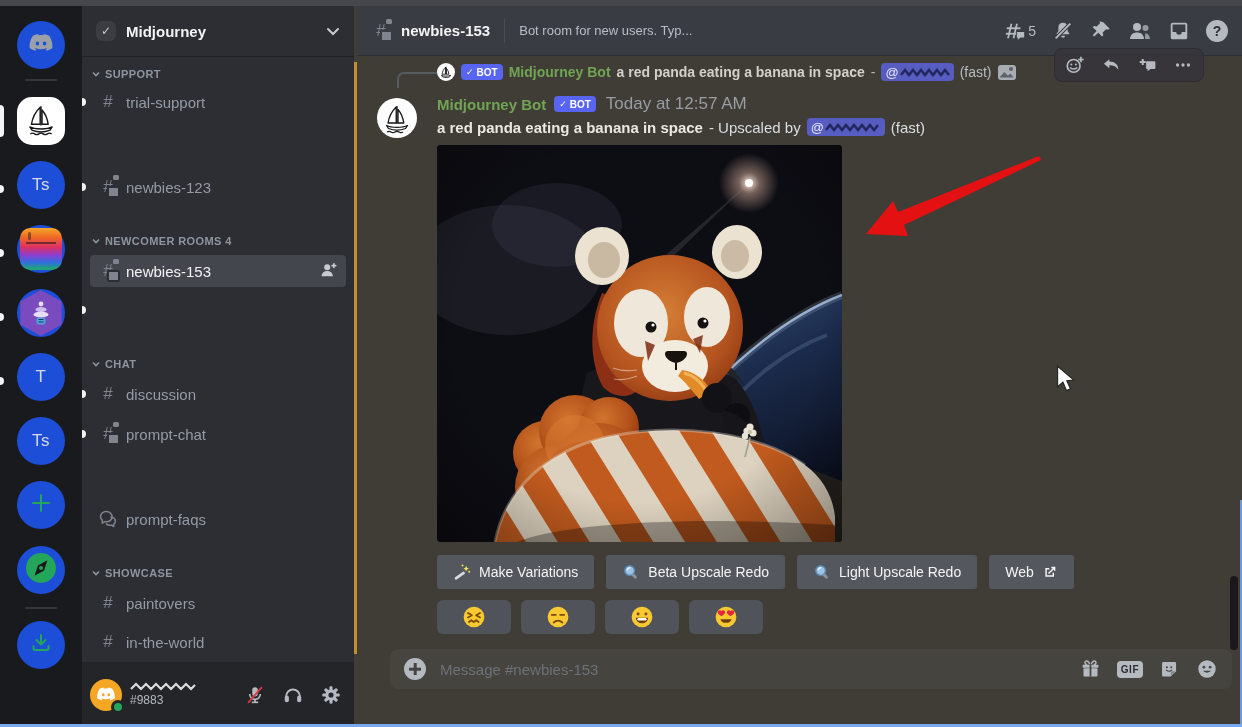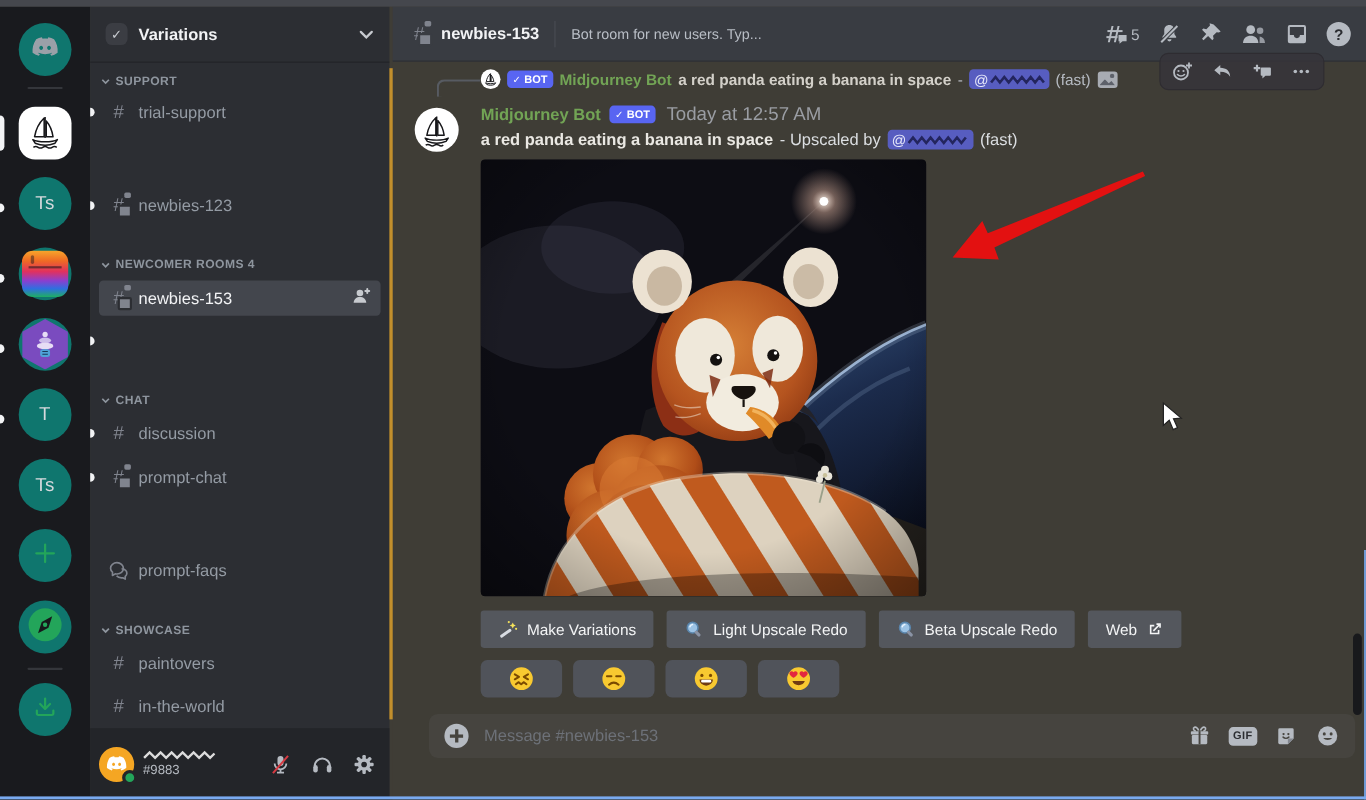--- a/index.html
+++ b/index.html
@@ -5,21 +5,21 @@
   html,body{margin:0;padding:0;background:#111;}
   .screen{position:relative;width:1242px;height:727px;overflow:hidden;background:#3f3d36;
     font-family:"Liberation Sans","DejaVu Sans",sans-serif;-webkit-font-smoothing:antialiased;}
   .top-strip{position:absolute;left:0;top:0;right:0;height:6px;background:#45474d;z-index:60;}
   .bottom-glow{position:absolute;left:0;right:0;bottom:0;height:3px;background:#79aaf0;z-index:70;}
   .right-glow{position:absolute;right:0;top:500px;bottom:0;width:2px;background:#79aaf0;opacity:.85;z-index:70;}
 
   
   .rail{position:absolute;left:0;top:6px;bottom:0;width:82px;background:#191a1e;z-index:10;}
   .rail-item{position:absolute;left:17px;width:48px;height:48px;border-radius:50%;
-    background:#0f766e;display:flex;align-items:center;justify-content:center;cursor:pointer;}
+    background:#1d4ed8;display:flex;align-items:center;justify-content:center;cursor:pointer;}
   .rail-item.mj{background:#ffffff;border-radius:15px;}
   .rail-label{color:#d6d9dd;font-size:17px;font-weight:400;letter-spacing:.5px;}
   .rail-sep{position:absolute;left:25px;width:32px;height:2px;background:#34363b;border-radius:1px;}
   .rail-pill{position:absolute;left:0;width:4px;background:#f2f3f5;border-radius:0 4px 4px 0;}
   .fridge{width:42px;height:42px;border-radius:10px;position:relative;
     background:linear-gradient(180deg,#f7a52b 0%,#ef6a24 22%,#e0315f 45%,#8a3fd0 65%,#2f6fe0 82%,#1fae62 100%);}
   .fridge::after{content:"";position:absolute;left:6px;right:6px;top:14px;height:2px;background:rgba(20,20,30,.55);}
   .fridge::before{content:"";position:absolute;left:8px;top:4px;width:3px;height:8px;border-radius:2px;background:rgba(20,20,30,.45);}
   .hexa{width:46px;height:46px;background:#7a4bbf;display:flex;align-items:center;justify-content:center;
     clip-path:polygon(50% 0,95% 25%,95% 75%,50% 100%,5% 75%,5% 25%);}
@@ -226,21 +226,21 @@
             <polyline points="6.5,8 11,12.5 15.5,8"></polyline>
             <path d="M3.5 14 v2.5 a1.5 1.5 0 0 0 1.5 1.5 h12 a1.5 1.5 0 0 0 1.5 -1.5 V14"></path>
         </svg>
       </span>
     </div>
   </aside>
 
   <nav class="sidebar">
     <div class="guild-header">
       <span class="guild-check">✓</span>
-      <span>Variations</span>
+      <span>Midjourney</span>
       <svg width="14" height="9" viewBox="0 0 14 9" fill="none" stroke="#c7cacf" stroke-width="2" stroke-linecap="round">
           <polyline points="2,2 7,7 12,2"></polyline>
         </svg>
     </div>
 
     <div class="channels">
       <div class="side-pill" style="top:36px"></div>
       <div class="side-pill" style="top:121px"></div>
       <div class="side-pill" style="top:244px"></div>
       <div class="side-pill" style="top:328px"></div>
@@ -604,29 +604,29 @@
             <circle cx="18" cy="9.6" r="1.1" fill="#f5e25a"></circle>
           </svg>
         <span>Make Variations</span>
       </button>
       <button class="dbtn">
         <svg width="18" height="18" viewBox="0 0 20 20">
             <circle cx="8.5" cy="8.5" r="5.4" fill="#9cc3e5" stroke="#5a86ad" stroke-width="1.6"></circle>
             <path d="M5.8 7.6 a3.4 3.4 0 0 1 2.6 -2.3" stroke="#eaf5ff" stroke-width="1.5" fill="none" stroke-linecap="round"></path>
             <rect x="12.2" y="10.8" width="7" height="3.2" rx="1.4" transform="rotate(45 12.2 10.8)" fill="#8a93a5"></rect>
           </svg>
-        <span>Light Upscale Redo</span>
+        <span>Beta Upscale Redo</span>
       </button>
       <button class="dbtn">
         <svg width="18" height="18" viewBox="0 0 20 20">
             <circle cx="8.5" cy="8.5" r="5.4" fill="#9cc3e5" stroke="#5a86ad" stroke-width="1.6"></circle>
             <path d="M5.8 7.6 a3.4 3.4 0 0 1 2.6 -2.3" stroke="#eaf5ff" stroke-width="1.5" fill="none" stroke-linecap="round"></path>
             <rect x="12.2" y="10.8" width="7" height="3.2" rx="1.4" transform="rotate(45 12.2 10.8)" fill="#8a93a5"></rect>
           </svg>
-        <span>Beta Upscale Redo</span>
+        <span>Light Upscale Redo</span>
       </button>
       <button class="dbtn">
         <span>Web</span>
         <svg width="16" height="16" viewBox="0 0 24 24" fill="#f3f4f5">
             <path d="M14 4h6v6h-2.2V7.8l-7.2 7.2-1.6-1.6 7.2-7.2H14zM5 6h6v2.2H7.2v8.6h8.6V13H18v6H5z"></path>
           </svg>
       </button>
     </div>
 
     <div class="react-row">

